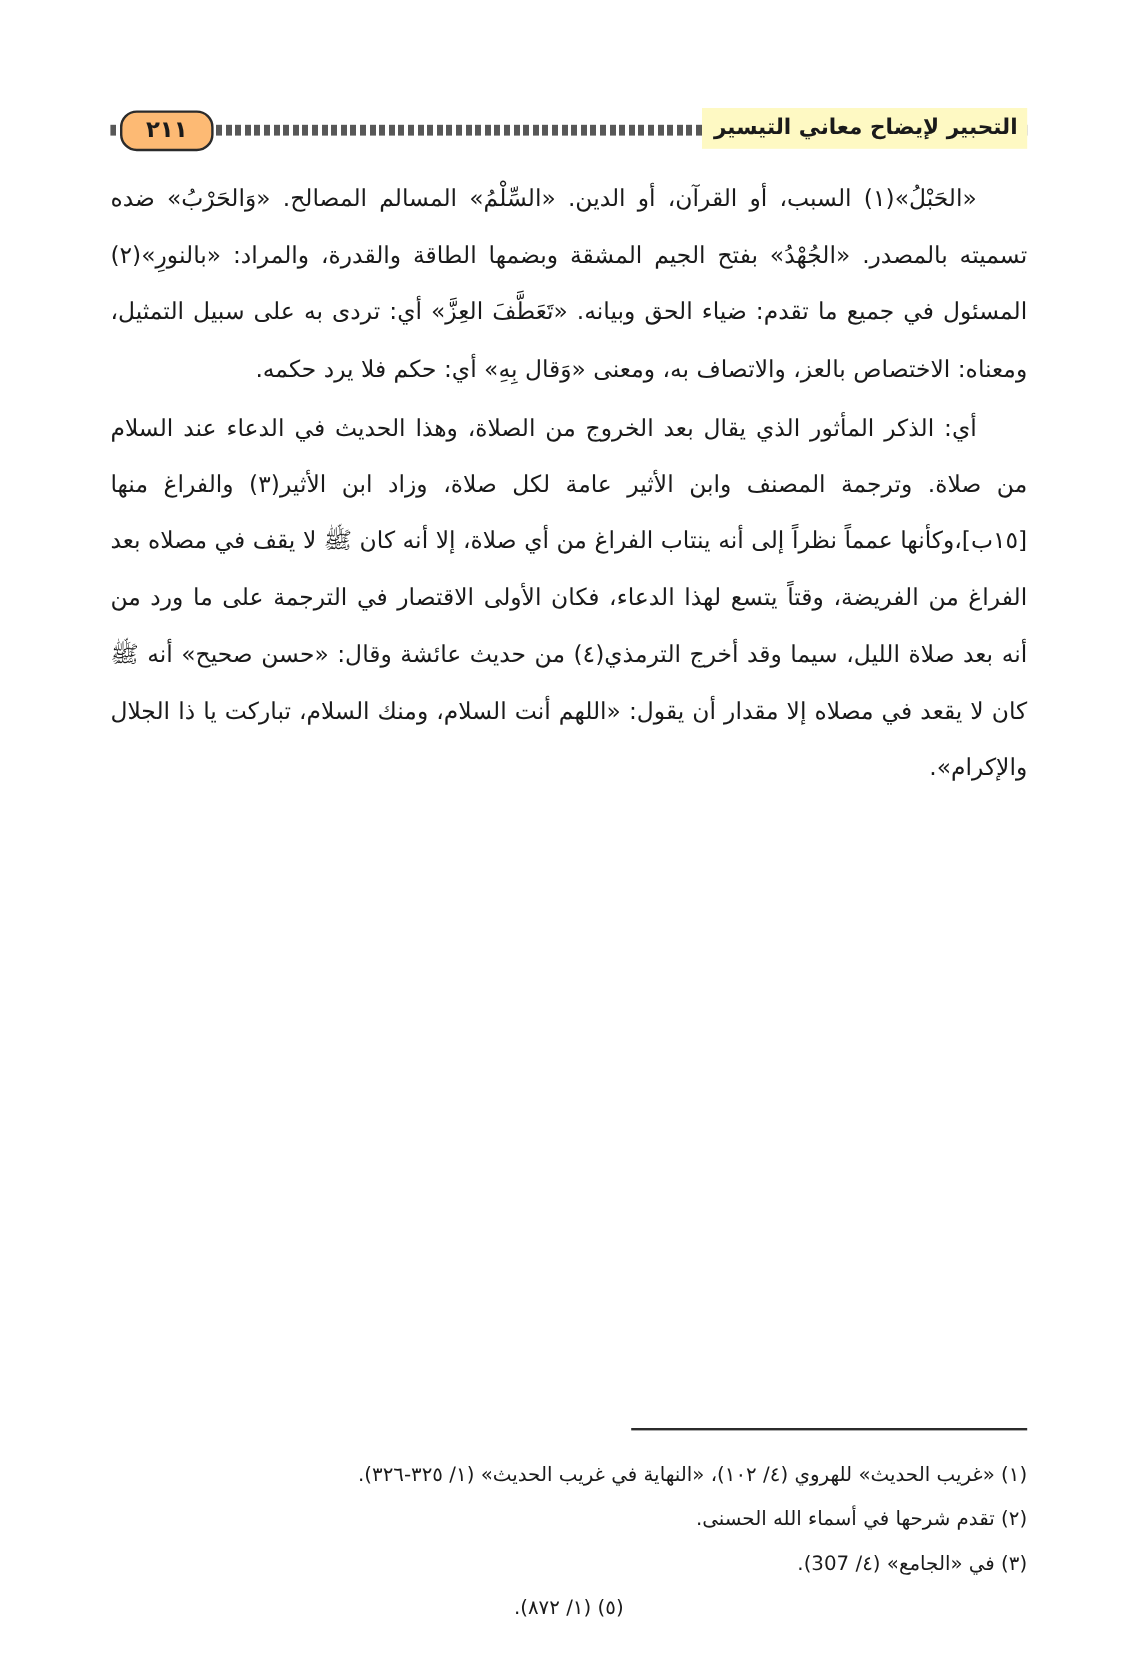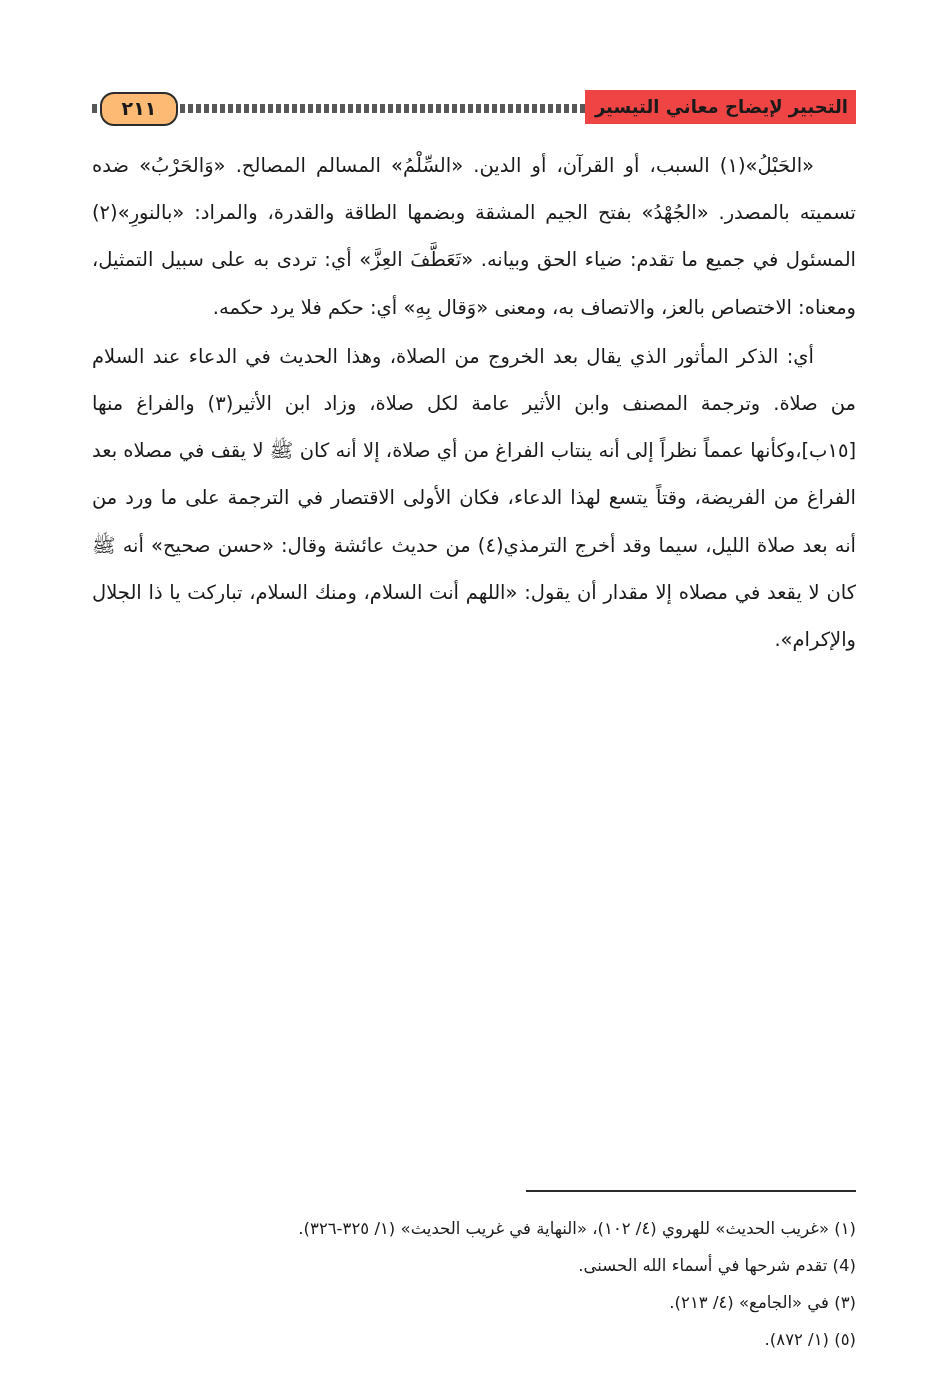--- a/index.html
+++ b/index.html
@@ -41,21 +41,21 @@
       90deg,
       #3a3a3a 0px, #3a3a3a 5px,
       #ffffff 5px, #ffffff 8px
     );
     opacity: .85;
   }
   .book-title {
     position: absolute;
     top: 0;
     right: 0;
-    background: #ef4444;
+    background: #fef9c3;
     padding: 0 8px 0 10px;
     font-size: 18px;
     font-weight: bold;
     line-height: 34px;
     white-space: nowrap;
     letter-spacing: 0px;
   }
   .page-number-box {
     position: absolute;
     top: 2px;
@@ -102,21 +102,21 @@
   .footnotes {
     font-size: 16.5px;
     line-height: 2.25;
     text-align: justify;
     direction: rtl;
   }
   .footnotes p {
     margin: 0;
   }
   .fn-last {
-    text-align: right;
+    text-align: center;
     direction: rtl;
   }
 </style>
 </head>
 <body>
 
 <div class="page">
 
   <div class="header">
     <div class="header-rule"></div>
@@ -126,19 +126,19 @@
 
   <div class="body-text">
     <p class="indent">«الحَبْلُ»(١) السبب، أو القرآن، أو الدين. «السِّلْمُ» المسالم المصالح. «وَالحَرْبُ» ضده تسميته بالمصدر. «الجُهْدُ» بفتح الجيم المشقة وبضمها الطاقة والقدرة، والمراد: «بالنورِ»(٢) المسئول في جميع ما تقدم: ضياء الحق وبيانه. «تَعَطَّفَ العِزَّ» أي: تردى به على سبيل التمثيل، ومعناه: الاختصاص بالعز، والاتصاف به، ومعنى «وَقال بِهِ» أي: حكم فلا يرد حكمه.</p>
     <p class="indent">أي: الذكر المأثور الذي يقال بعد الخروج من الصلاة، وهذا الحديث في الدعاء عند السلام من صلاة. وترجمة المصنف وابن الأثير عامة لكل صلاة، وزاد ابن الأثير(٣) والفراغ منها [١٥ب]،وكأنها عمماً نظراً إلى أنه ينتاب الفراغ من أي صلاة، إلا أنه كان ﷺ لا يقف في مصلاه بعد الفراغ من الفريضة، وقتاً يتسع لهذا الدعاء، فكان الأولى الاقتصار في الترجمة على ما ورد من أنه بعد صلاة الليل، سيما وقد أخرج الترمذي(٤) من حديث عائشة وقال: «حسن صحيح» أنه ﷺ كان لا يقعد في مصلاه إلا مقدار أن يقول: «اللهم أنت السلام، ومنك السلام، تباركت يا ذا الجلال والإكرام».</p>
   </div>
 
   <div class="footnote-area">
     <div class="footnote-rule"></div>
     <div class="footnotes">
       <p>(١) «غريب الحديث» للهروي (٤/ ١٠٢)، «النهاية في غريب الحديث» (١/ ٣٢٥-٣٢٦).</p>
-      <p>(4) تقدم شرحها في أسماء الله الحسنى.</p>
-      <p>(٣) في «الجامع» (٤/ ٢١٣).</p>
+      <p>(٢) تقدم شرحها في أسماء الله الحسنى.</p>
+      <p>(٣) في «الجامع» (٤/ 307).</p>
       <p class="fn-last">(٥) (١/ ٨٧٢).</p>
     </div>
   </div>
 
 </div>
 
 </body></html>

